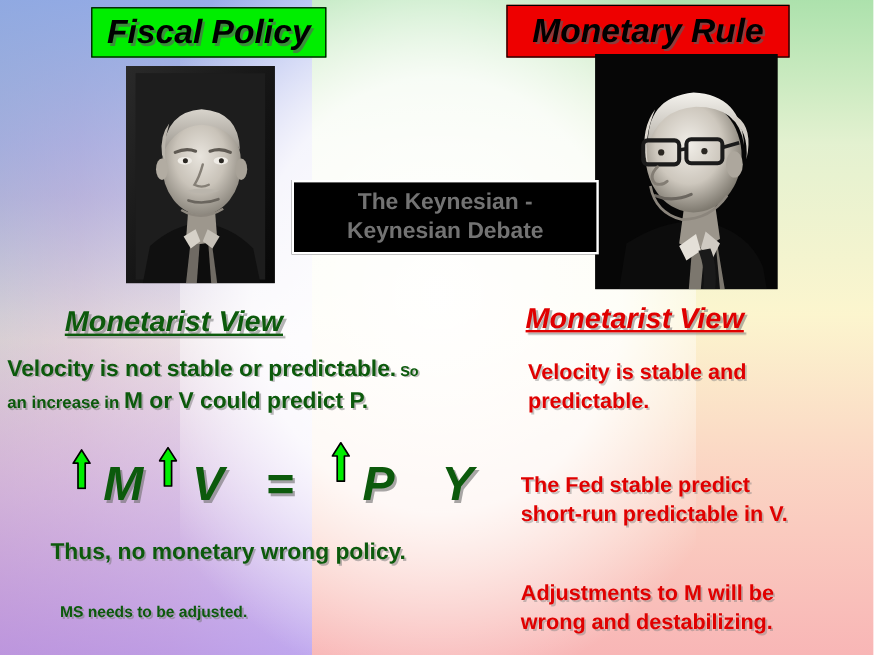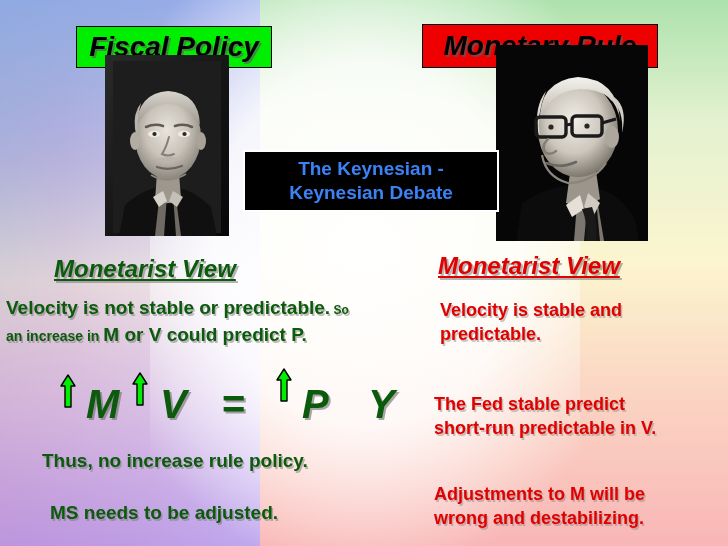--- a/index.html
+++ b/index.html
@@ -43,21 +43,20 @@
     box-sizing: border-box;
     display: flex;
     align-items: center;
     justify-content: center;
     font-style: italic;
     font-weight: bold;
     color: #000;
     text-shadow: 2px 2px 0 rgba(90,90,90,0.65);
     letter-spacing: 0px;
     white-space: nowrap;
-    margin-top: 20px;
   }
   #banner-fiscal {
     left: 76px; top: 6px; width: 196px; height: 42px;
     background: #00ee00;
     font-size: 28px;
   }
   #banner-monetary {
     left: 422px; top: 4px; width: 236px; height: 44px;
     background: #ee0000;
     font-size: 28px;
@@ -73,21 +72,21 @@
   #portrait-friedman { left: 496px; top: 45px; width: 152px; height: 196px; }
   .portrait svg { display: block; width: 100%; height: 100%; }
 
   
   #debate-box {
     position: absolute;
     left: 243px; top: 150px; width: 256px; height: 62px;
     background: #000;
     border: 2px solid #ffffff;
     box-sizing: border-box;
-    color: #3b82f6;
+    color: #737373;
     font-size: 19px;
     font-weight: bold;
     line-height: 24px;
     display: flex;
     flex-direction: column;
     align-items: center;
     justify-content: center;
     text-align: center;
   }
 
@@ -110,21 +109,21 @@
     color: #0c5a0c;
     font-weight: bold;
     text-shadow: 1.5px 1.5px 0 rgba(120,120,120,0.5);
     white-space: nowrap;
   }
   #kv-line1 { left: 6px; top: 297px; font-size: 19px; }
   #kv-line1 .small { font-size: 12px; }
   #kv-line2 { left: 6px; top: 324px; font-size: 14px; }
   #kv-line2 .big { font-size: 19px; }
   #kv-thus { left: 42px; top: 450px; font-size: 19px; }
-  #kv-ms   { left: 50px; top: 502px; font-size: 19px; }
+  #kv-ms   { left: 50px; top: 502px; font-size: 13px; }
 
   
   #equation {
     position: absolute;
     left: 54px; top: 368px; width: 360px; height: 56px;
   }
   .eq-letter {
     position: absolute;
     color: #0c5a0c;
     font-style: italic;
@@ -317,21 +316,21 @@
     <span class="up-arrow" id="arrow-p">
       <svg viewBox="0 0 16 34" width="16" height="34">
         <path d="M8 1 L15 12 L11 12 L11 33 L5 33 L5 12 L1 12 Z" fill="#00ee00" stroke="#000000" stroke-width="1.4" stroke-linejoin="round"></path>
       </svg>
     </span>
     <span class="eq-letter" id="eq-p">P</span>
 
     <span class="eq-letter" id="eq-y">Y</span>
   </div>
 
-  <div class="green-text" id="kv-thus">Thus, no increase rule policy.</div>
+  <div class="green-text" id="kv-thus">Thus, no monetary wrong policy.</div>
   <div class="green-text" id="kv-ms">MS needs to be adjusted.</div>
 
   <div class="red-text" id="mv-velocity">
     <div>Velocity is stable and</div>
     <div>predictable.</div>
   </div>
 
   <div class="red-text" id="mv-fed">
     <div>The Fed stable predict</div>
     <div>short-run predictable in V.</div>

